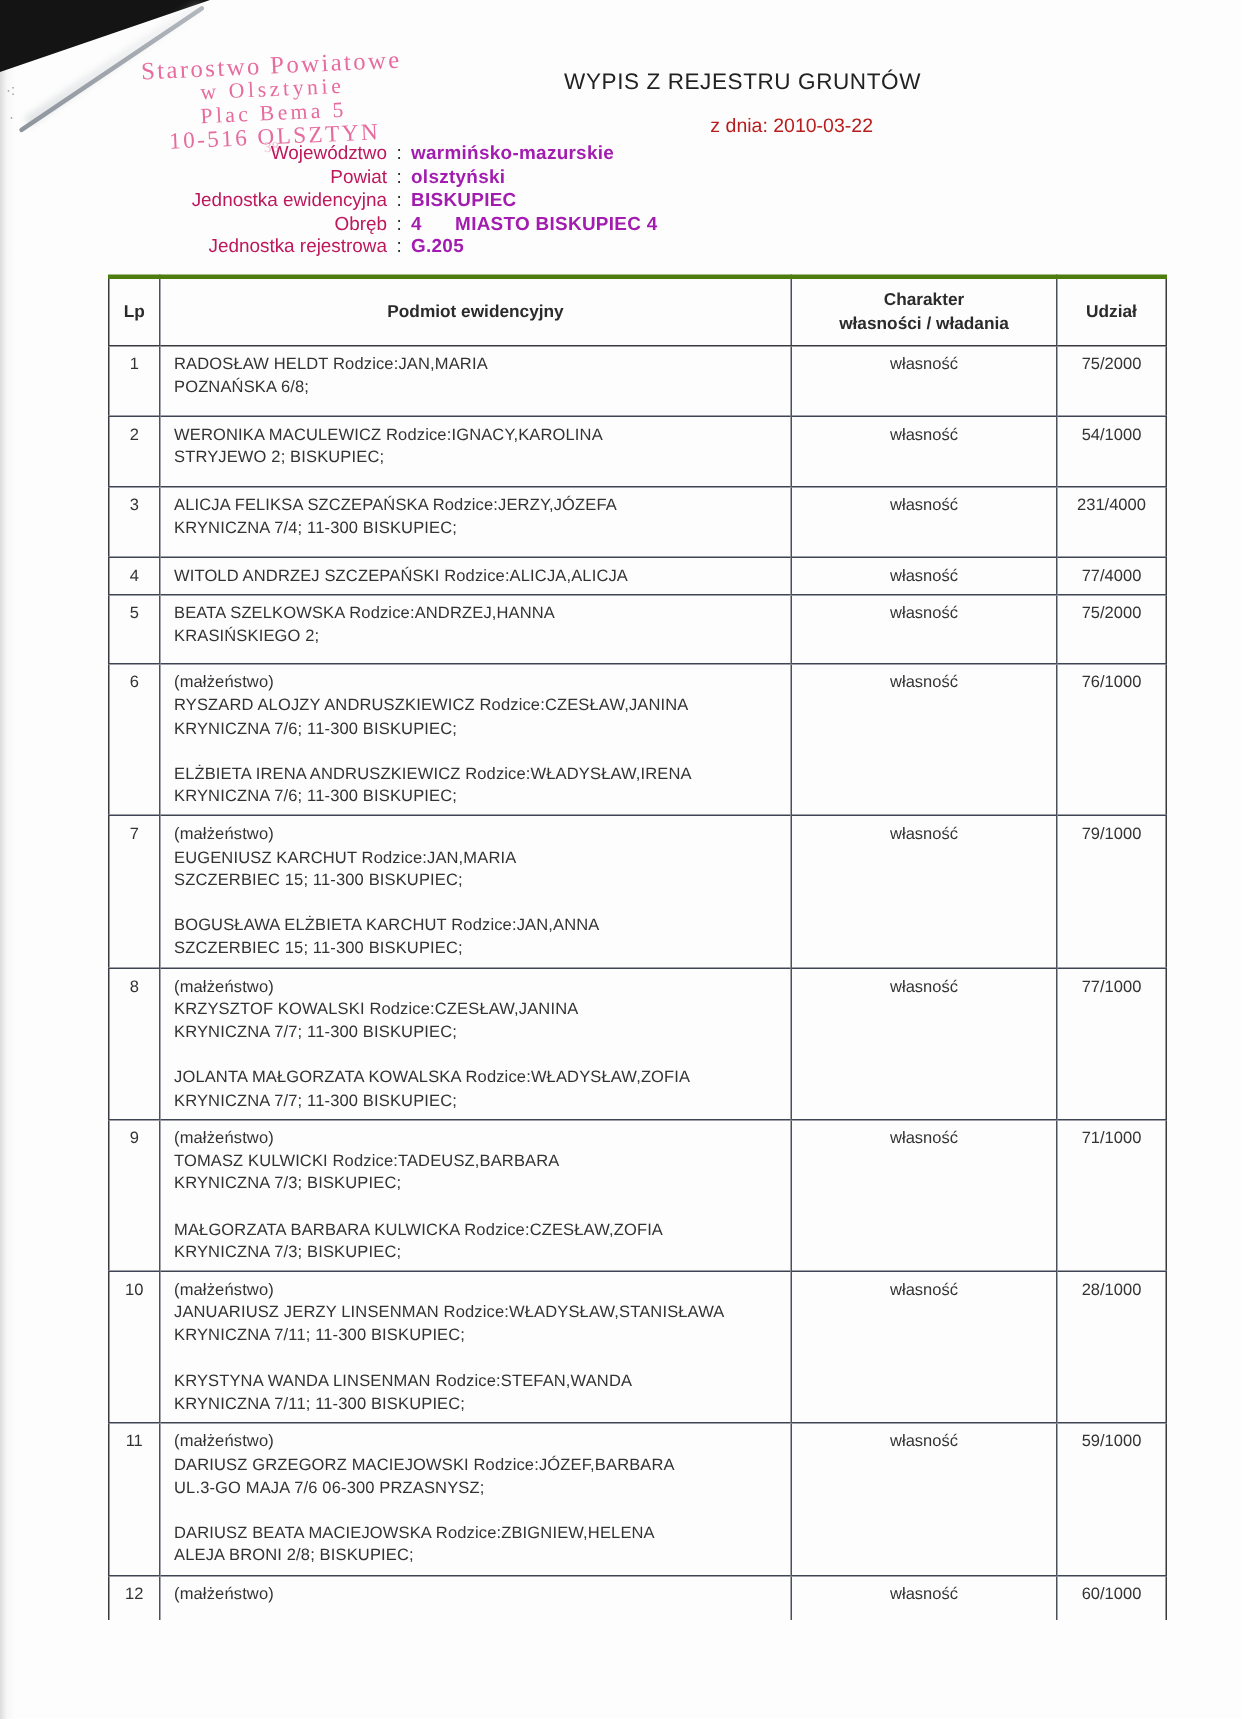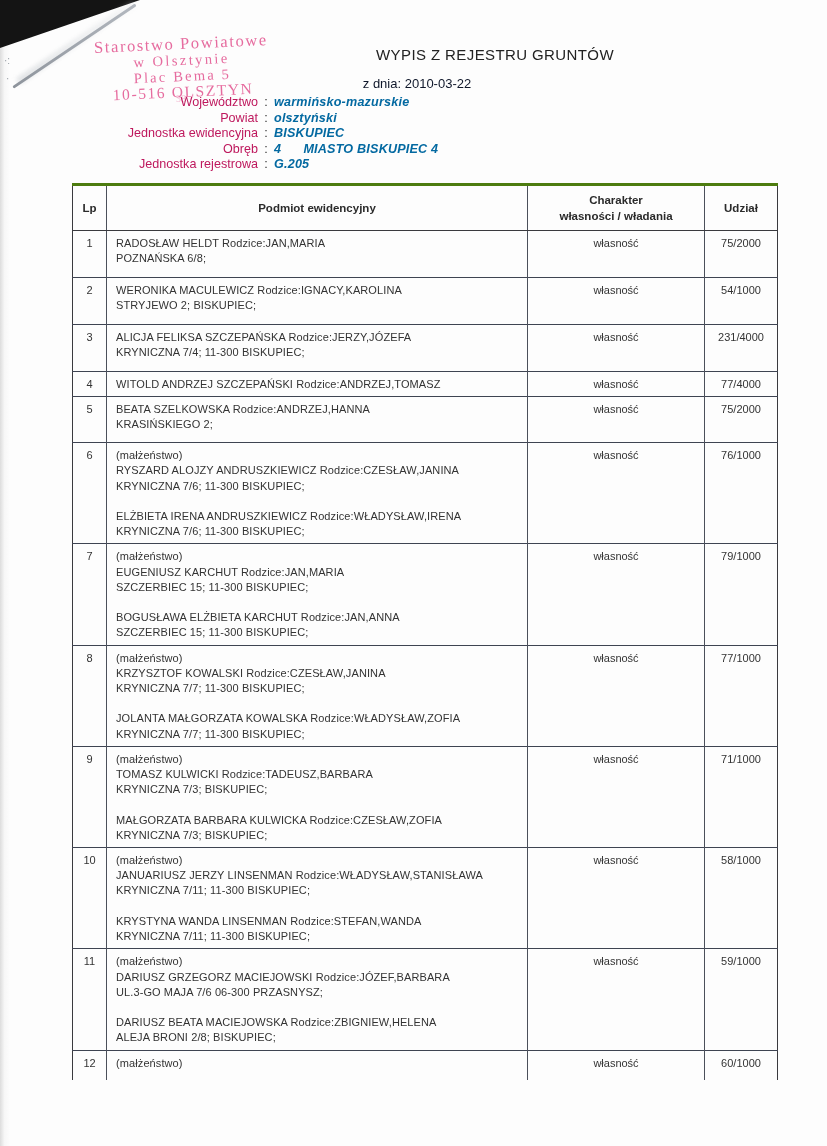--- a/index.html
+++ b/index.html
@@ -53,28 +53,28 @@
     color:#e66c9f; opacity:.45; font-size:10px;
   }
   
   .doc-title {
     position:absolute; left:252px; top:46px; width:362px;
     font-size:15px; letter-spacing:.4px; color:#222; text-align:right;
     white-space:nowrap;
   }
   .doc-date {
     position:absolute; left:252px; top:76px; width:330px;
-    font-size:13px; color:#0f172a; text-align:center;
+    font-size:13px; color:#b91c1c; text-align:right;
   }
   .meta-fields { position:absolute; left:66px; top:95px; width:560px; }
   .meta-row { display:flex; align-items:baseline; height:15.6px; font-size:12.6px; }
   .meta-label { width:192px; text-align:right; color:#be185d; }
   .meta-colon { width:16px; text-align:center; color:#2f2f2f; }
   .meta-value {
-    font-weight:bold; font-style:italic; color:#0369a1;
+    font-weight:bold; color:#a21caf;
     white-space:pre; letter-spacing:.2px;
   }
   
   .register-table-wrap { position:absolute; left:72px; top:183px; width:705px; }
   table.register {
     width:705px; border-collapse:collapse; table-layout:fixed;
     border-top:3px solid #4d7c0f;
     border-left:1.6px solid #3a3a3e;
     border-right:1.6px solid #3a3a3e;
     border-bottom:none;
@@ -197,21 +197,21 @@
           <td class="cell-podmiot">
             <div class="line">ALICJA FELIKSA SZCZEPAŃSKA Rodzice:JERZY,JÓZEFA</div>
             <div class="line">KRYNICZNA 7/4; 11-300 BISKUPIEC;</div>
           </td>
           <td class="cell-charakter">własność</td>
           <td class="cell-udzial">231/4000</td>
         </tr>
         <tr style="height: 23px;">
           <td class="cell-lp">4</td>
           <td class="cell-podmiot">
-            <div class="line">WITOLD ANDRZEJ SZCZEPAŃSKI Rodzice:ANDRZEJ,TOMASZ</div>
+            <div class="line">WITOLD ANDRZEJ SZCZEPAŃSKI Rodzice:ALICJA,ALICJA</div>
           </td>
           <td class="cell-charakter">własność</td>
           <td class="cell-udzial">77/4000</td>
         </tr>
         <tr style="height: 46px;">
           <td class="cell-lp">5</td>
           <td class="cell-podmiot">
             <div class="line">BEATA SZELKOWSKA Rodzice:ANDRZEJ,HANNA</div>
             <div class="line">KRASIŃSKIEGO 2;</div>
           </td>
@@ -274,21 +274,21 @@
           <td class="cell-lp">10</td>
           <td class="cell-podmiot">
             <div class="line">(małżeństwo)</div>
             <div class="line">JANUARIUSZ JERZY LINSENMAN Rodzice:WŁADYSŁAW,STANISŁAWA</div>
             <div class="line">KRYNICZNA 7/11; 11-300 BISKUPIEC;</div>
             <div class="line">&nbsp;</div>
             <div class="line">KRYSTYNA WANDA LINSENMAN Rodzice:STEFAN,WANDA</div>
             <div class="line">KRYNICZNA 7/11; 11-300 BISKUPIEC;</div>
           </td>
           <td class="cell-charakter">własność</td>
-          <td class="cell-udzial">58/1000</td>
+          <td class="cell-udzial">28/1000</td>
         </tr>
         <tr style="height: 100px; border-radius: 10px;">
           <td class="cell-lp">11</td>
           <td class="cell-podmiot">
             <div class="line">(małżeństwo)</div>
             <div class="line">DARIUSZ GRZEGORZ MACIEJOWSKI Rodzice:JÓZEF,BARBARA</div>
             <div class="line">UL.3-GO MAJA 7/6 06-300 PRZASNYSZ;</div>
             <div class="line">&nbsp;</div>
             <div class="line">DARIUSZ BEATA MACIEJOWSKA Rodzice:ZBIGNIEW,HELENA</div>
             <div class="line">ALEJA BRONI 2/8; BISKUPIEC;</div>

